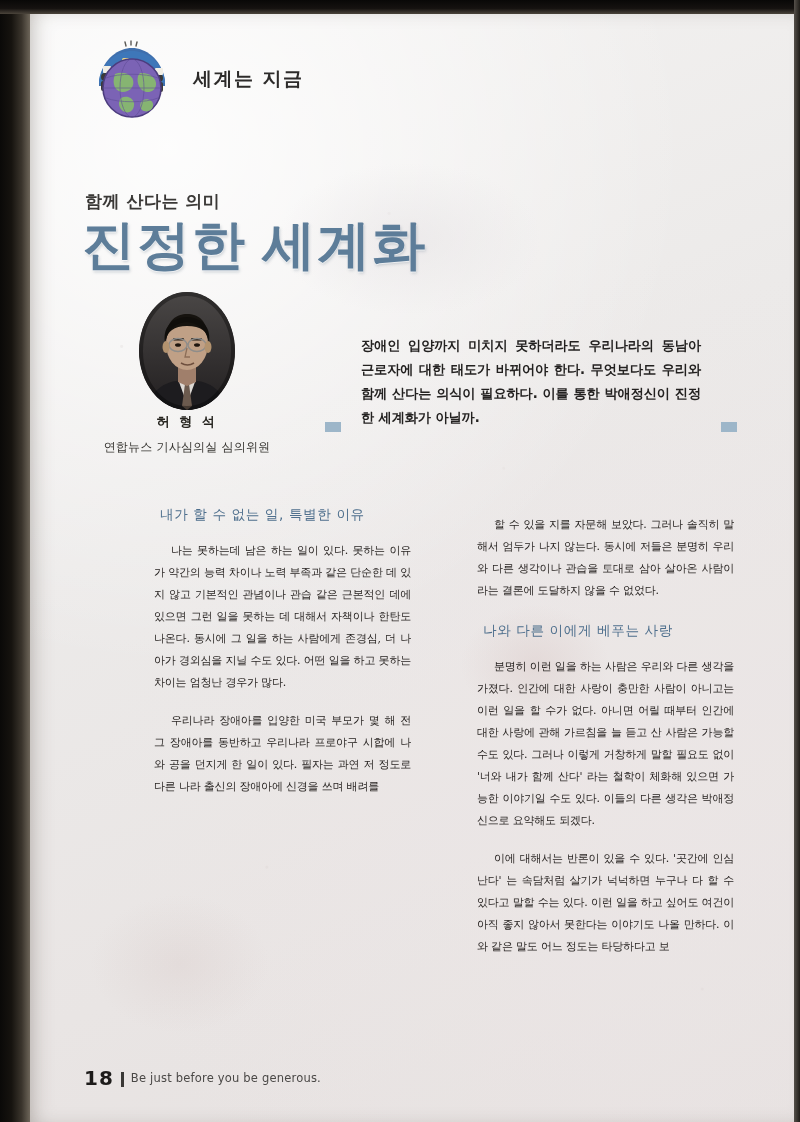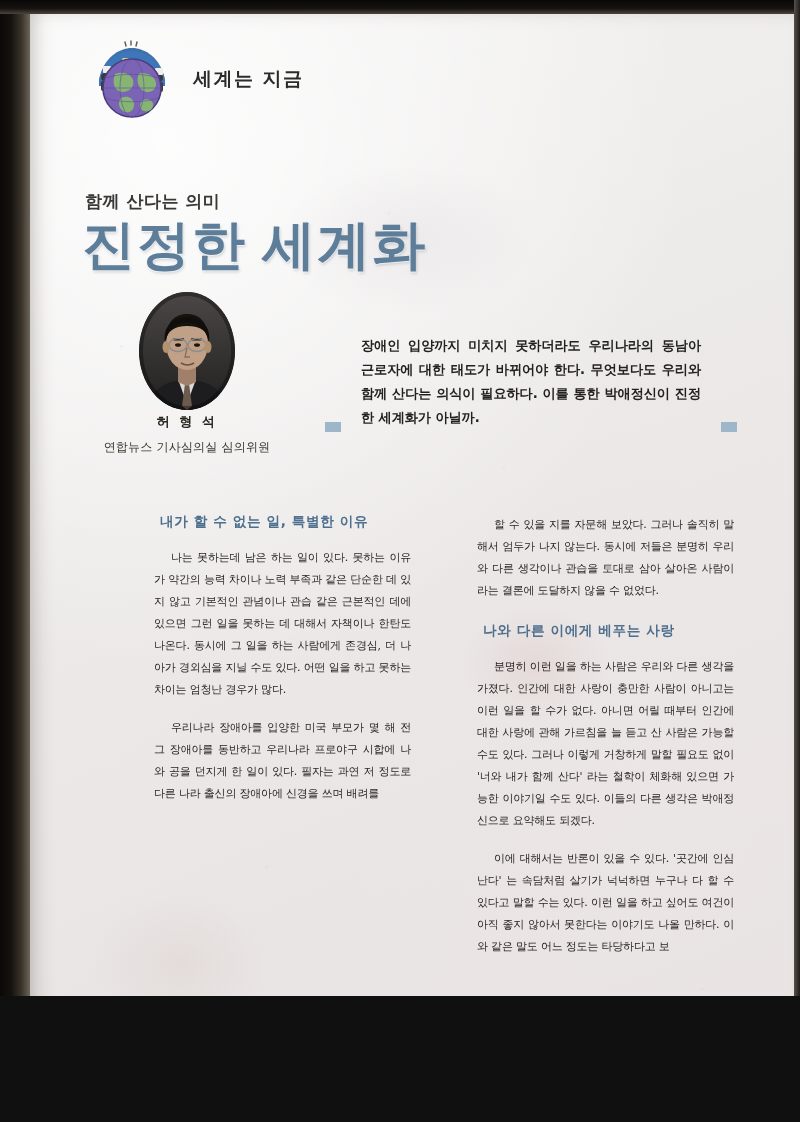--- a/index.html
+++ b/index.html
@@ -7,21 +7,21 @@
     padding: 0;
     background: #111010;
   }
   body {
     font-family: "Liberation Sans", "DejaVu Sans", sans-serif;
   }
 
   #page {
     position: relative;
     width: 800px;
-    height: 996px;
+    height: 1122px;
     overflow: hidden;
     background: #2a2723;
   }
 
   
   .scan-gutter-left {
     position: absolute;
     left: 0; top: 0;
     width: 30px; height: 1122px;
     background: linear-gradient(90deg, #0a0908 0%, #16130f 38%, #3a342c 72%, #6d6559 100%);
@@ -210,24 +210,24 @@
     width: 612px;
     display: flex;
     gap: 34px;
   }
   .column {
     width: 289px;
   }
   .section-head {
     font-family: "DejaVu Sans", "Liberation Sans", sans-serif;
     font-size: 13.6px;
-    font-weight: bold;
+    font-weight: normal;
     color: #4e6f8d;
     letter-spacing: 0.6px;
-    margin: 15px 0 7px 0;
+    margin: 8px 0 7px 0;
     padding-left: 22px;
   }
   .section-head.tight {
     margin-top: 20px;
   }
   .para {
     font-family: "DejaVu Serif", "Liberation Serif", serif;
     font-size: 11px;
     line-height: 2.0;
     color: #231f1d;

